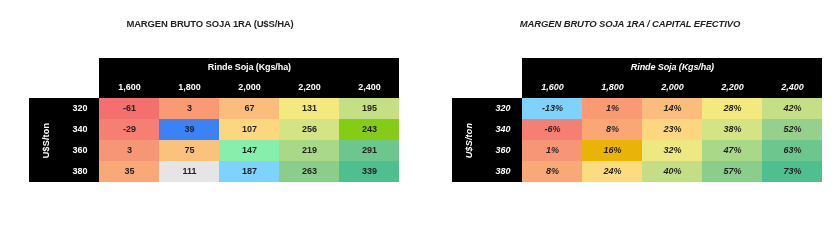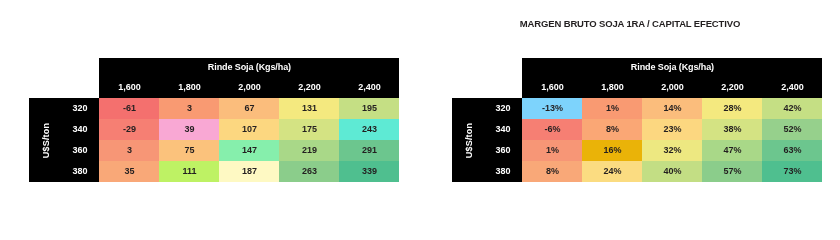--- a/index.html
+++ b/index.html
@@ -18,21 +18,21 @@
     display: flex;
     width: 840px;
     height: 192px;
   }
   .panel {
     position: relative;
     height: 192px;
     box-sizing: border-box;
   }
   .panel-left  { width: 420px; }
-  .panel-right { width: 420px; }
+  .panel-right { width: 420px; font-style: italic; }
 
   .chart-title {
     position: absolute;
     top: 18px;
     left: 0;
     width: 100%;
     text-align: center;
     font-size: 9.5px;
     font-weight: bold;
     letter-spacing: -0.15px;
@@ -108,20 +108,21 @@
   .cell {
     color: #231f20;
   }
 </style>
 </head>
 <body>
 
 <div class="panels">
 
   <div class="panel panel-left">
+    <div class="chart-title">MARGEN BRUTO SOJA 1RA (U$S/HA)</div>
 
     <table class="matrix matrix-left">
       <colgroup>
         <col class="c-axis">
           <col class="c-rowhd">
         <col class="c-data">
           <col class="c-data">
           <col class="c-data">
           <col class="c-data">
           <col class="c-data">
@@ -149,38 +150,38 @@
           <td class="rowhd">320</td>
           <td class="cell" style="background:#F4706E">-61</td>
           <td class="cell" style="background:#F99A72">3</td>
           <td class="cell" style="background:#FBBD7C">67</td>
           <td class="cell" style="background:#F4E97F">131</td>
           <td class="cell" style="background:#C5DF84">195</td>
         </tr>
         <tr class="r-data">
           <td class="rowhd">340</td>
           <td class="cell" style="background:#F67F73">-29</td>
-          <td class="cell" style="background:#f9a8d4">39</td>
+          <td class="cell" style="background:#3b82f6">39</td>
           <td class="cell" style="background:#FCD780">107</td>
-          <td class="cell" style="background:#D4E383">175</td>
-          <td class="cell" style="background:#5eead4">243</td>
+          <td class="cell" style="background:#D4E383">256</td>
+          <td class="cell" style="background:#84cc16">243</td>
         </tr>
         <tr class="r-data">
           <td class="rowhd">360</td>
           <td class="cell" style="background:#F79676">3</td>
           <td class="cell" style="background:#FBC27C">75</td>
           <td class="cell" style="background:#86efac">147</td>
           <td class="cell" style="background:#A9D888">219</td>
           <td class="cell" style="background:#6CC68E">291</td>
         </tr>
         <tr class="r-data">
           <td class="rowhd">380</td>
           <td class="cell" style="background:#F9A878">35</td>
-          <td class="cell" style="background:#bef264">111</td>
-          <td class="cell" style="background:#fef9c3">187</td>
+          <td class="cell" style="background:#e5e5e5">111</td>
+          <td class="cell" style="background:#7dd3fc">187</td>
           <td class="cell" style="background:#8BCD8B">263</td>
           <td class="cell" style="background:#4FBF8F">339</td>
         </tr>
       </tbody>
     </table>
   </div>
 
   <div class="panel panel-right">
     <div class="chart-title">MARGEN BRUTO SOJA 1RA / CAPITAL EFECTIVO</div>
 

